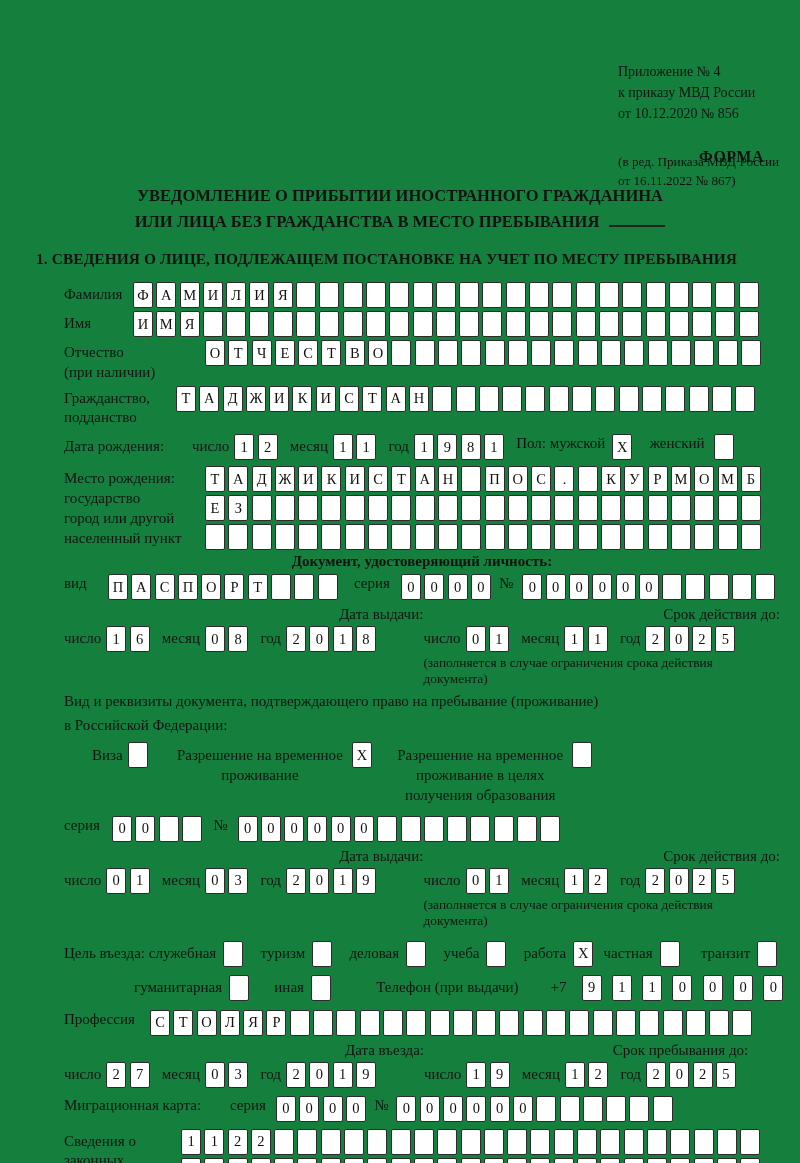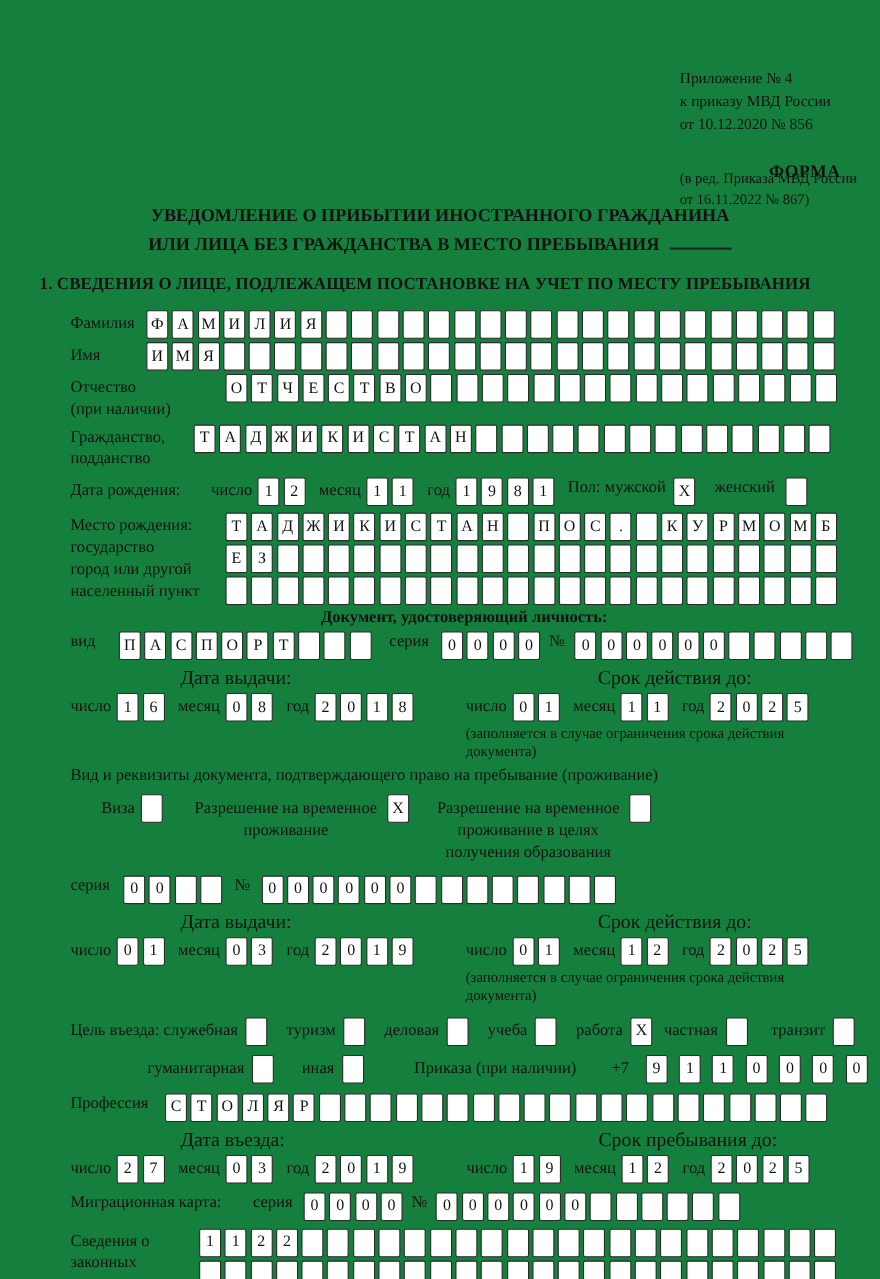--- a/index.html
+++ b/index.html
@@ -25,21 +25,21 @@
     display:flex;align-items:center;justify-content:center;
     font-size:14.5px;line-height:1;font-family:"Liberation Serif","DejaVu Serif",serif;
   }
   .stack{display:flex;flex-direction:column;gap:3px;}
   .heading-center{ text-align:center;font-weight:bold;font-size:15px;margin:3px 0 4px 0;}
   .dategrp{display:flex;align-items:center;}
   .dategrp .lbl{padding-top:0;margin-right:5px;}
   .dategrp .cells{margin-right:9px;}
   .datepair{display:flex;margin-top:6px;}
   .datecol{display:flex;flex-direction:column;}
-  .datecol .col-head{font-size:18px;margin-bottom:3px;}
+  .datecol .col-head{font-size:15px;margin-bottom:3px;text-align:right;}
   .datecol.left{width:360px;}
   .datecol.left .col-head{padding-left:100px;}
   .datecol.right .col-head{padding-left:120px;}
   .note{font-size:13.4px;margin-top:3px;}
   .text-line{font-size:15px;margin:7px 0 0 0;}
   .opts{display:flex;align-items:flex-start;margin-top:8px;margin-left:28px;}
   .opt{display:flex;align-items:flex-start;}
   .opt .lbl{padding-top:4px;}
   .opt .cell{margin-left:9px;}
   .opt .ctr{text-align:center;}
@@ -402,20 +402,21 @@
               <span class="cell">0</span>
               <span class="cell">2</span>
               <span class="cell">5</span>
             </span>
         </span>
         <div class="note">(заполняется в случае ограничения срока действия документа)</div>
       </div>
     </div>
 
     <div class="text-line mt6">Вид и реквизиты документа, подтверждающего право на пребывание (проживание)</div>
+    <div class="text-line">в Российской Федерации:</div>
 
     <div class="opts">
       <span class="opt">
         <span class="lbl">Виза</span>
         <span class="cell" style="margin-left:5px"></span>
       </span>
       <span class="opt" style="margin-left:26px">
         <span class="lbl pre ctr">Разрешение на временное
 проживание</span>
         <span class="cell">X</span>
@@ -518,21 +519,21 @@
       <span class="cell"></span>
       <span class="lbl gap18">транзит</span>
       <span class="cell"></span>
     </div>
 
     <div class="purpose-row" style="margin-top:8px;margin-left:70px">
       <span class="lbl">гуманитарная</span>
       <span class="cell"></span>
       <span class="lbl gap22">иная</span>
       <span class="cell"></span>
-      <span class="lbl" style="margin-left:42px">Приказа (при наличии)</span>
+      <span class="lbl" style="margin-left:42px">Телефон (при выдачи)</span>
       <span class="lbl" style="margin-left:32px;margin-right:8px">+7</span>
       <span class="cells">
           <span class="cell">9</span>
           <span class="cell">1</span>
           <span class="cell">1</span>
           <span class="cell">0</span>
           <span class="cell">0</span>
           <span class="cell">0</span>
           <span class="cell">0</span>
         </span>

